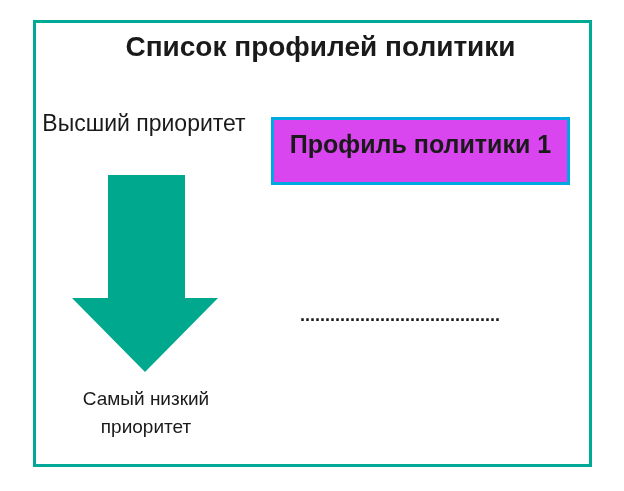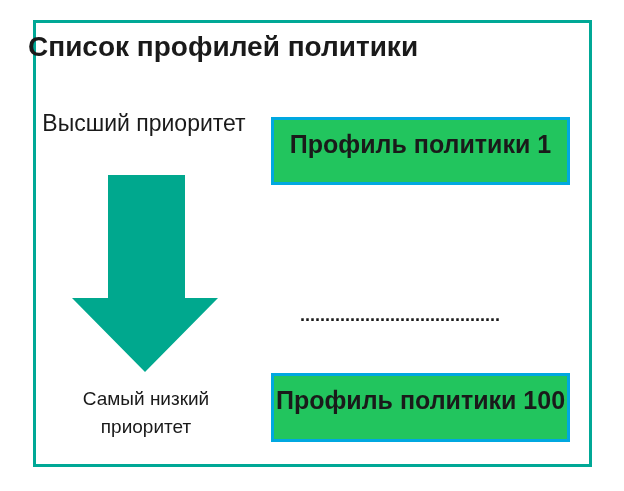--- a/index.html
+++ b/index.html
@@ -20,21 +20,22 @@
   .frame{
     position:absolute;
     left:33px;top:20px;
     width:559px;height:447px;
     box-sizing:border-box;
     border:3px solid var(--frame-teal);
     background:#ffffff;
   }
   .title{
     position:absolute;
-    left:28px;top:30px;width:553px;
+    left:44px;top:30px;width:553px;
+    text-align:center;
     font-size:28px;font-weight:bold;
     line-height:34px;
     white-space:nowrap;
   }
   .label-high{
     position:absolute;
     left:39px;top:109px;width:210px;
     text-align:center;
     font-size:23px;font-weight:400;
     line-height:28px;
@@ -53,21 +54,21 @@
     width:146px;height:197px;
     line-height:0;
   }
   .arrow svg{display:block;width:146px;height:197px;}
   .arrow polygon{fill:var(--arrow-teal);}
   .pbox{
     position:absolute;
     left:271px;width:299px;height:68px;
     box-sizing:border-box;
     border:3px solid var(--box-blue);
-    background:#22c55e;
+    background:#d946ef;
     text-align:center;
     padding-top:12px;
     font-size:25px;font-weight:bold;
     line-height:24px;
     white-space:nowrap;
   }
   .pbox-1{top:117px;}
   .pbox-2{top:217px;}
   .pbox-100{top:373px;height:69px;}
   .dots{
@@ -99,17 +100,14 @@
 
   <div class="label-low">Самый низкий приоритет</div>
 
   <div class="pbox pbox-1">
     <span>Профиль политики 1</span>
   </div>
 
 
   <div class="dots">........................................</div>
 
-  <div class="pbox pbox-100">
-    <span>Профиль политики 100</span>
-  </div>
 
 </div>
 
 </body></html>

